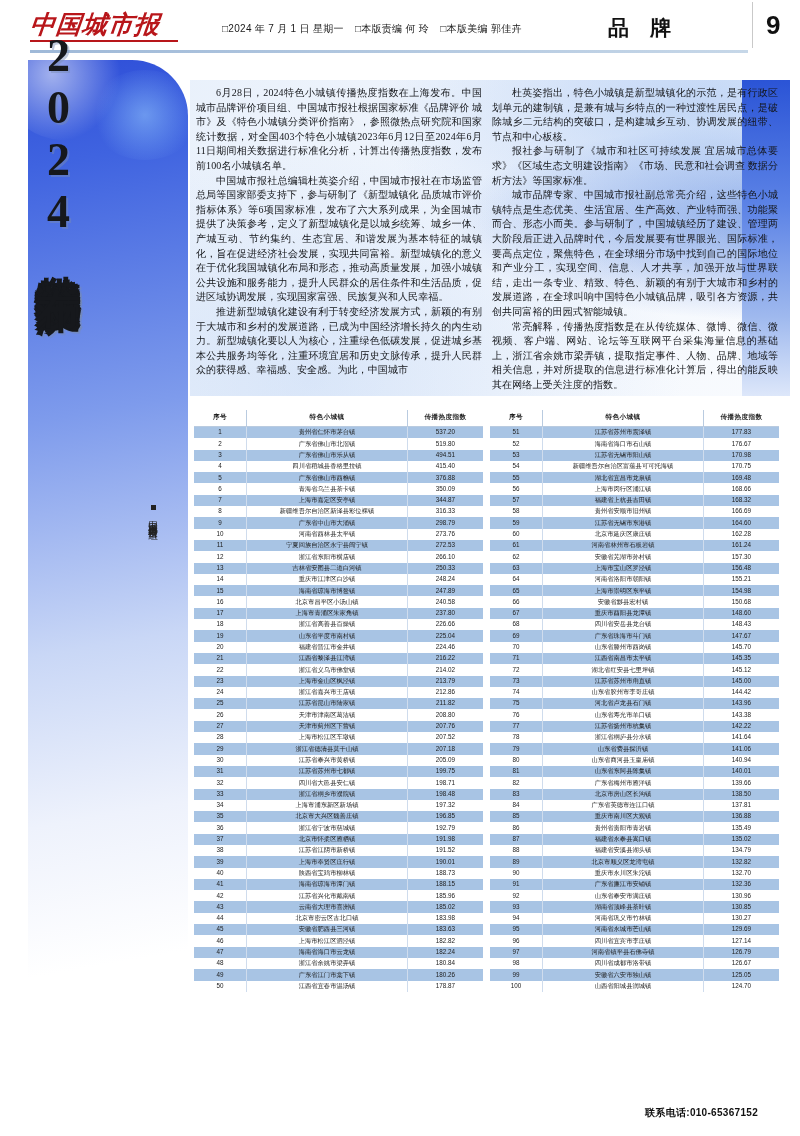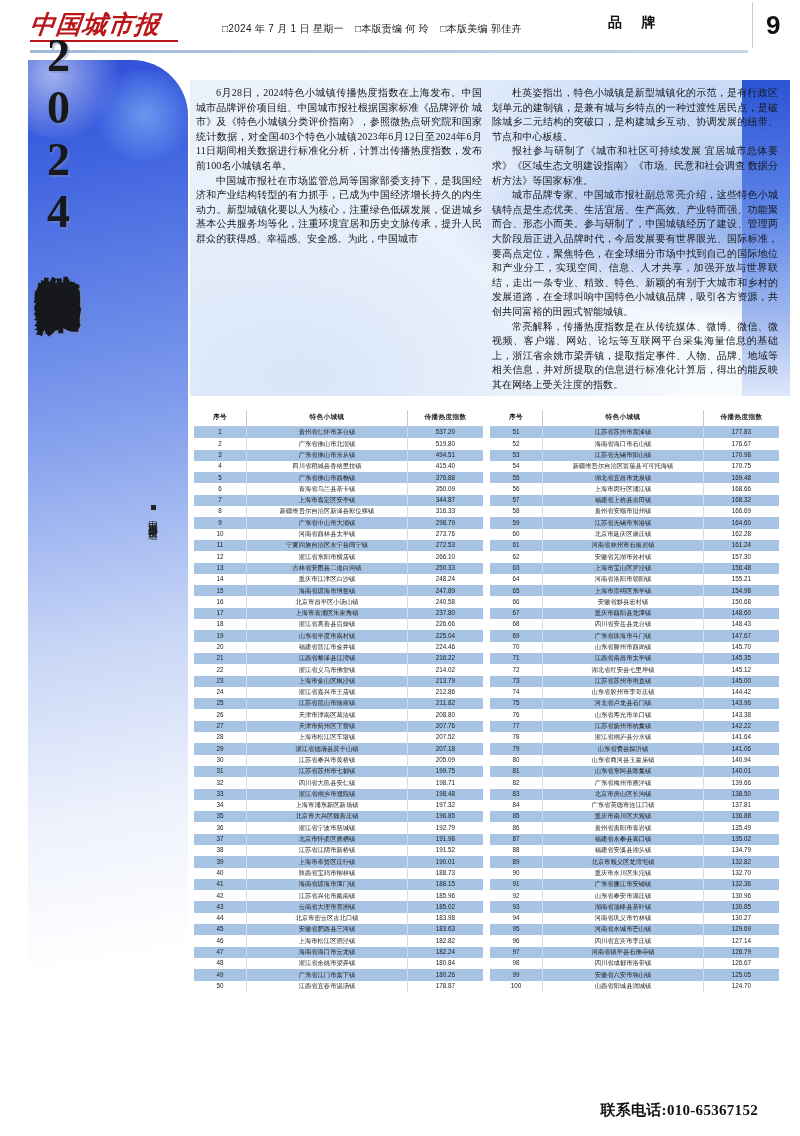--- a/index.html
+++ b/index.html
@@ -27,21 +27,21 @@
     position:absolute;left:30px;top:40px;width:148px;height:2px;background:#b8161a;
   }
   #masthead-meta{
     position:absolute;left:222px;top:22px;
     font-size:10px;color:#1a1a1a;white-space:nowrap;letter-spacing:.3px;
     font-family:Liberation Sans, sans-serif;
   }
   #masthead-meta span{margin-right:8px;}
   #section-title{
     position:absolute;left:608px;top:14px;
-    font-size:14px;font-weight:bold;letter-spacing:8px;color:#111;
+    font-size:21px;font-weight:bold;letter-spacing:8px;color:#111;
     font-family:"Liberation Serif","DejaVu Serif",serif;
   }
   #page-number{
     position:absolute;left:766px;top:10px;
     font-size:26px;font-weight:bold;color:#111;
     font-family:"Liberation Sans","DejaVu Sans",sans-serif;
   }
   #masthead-rule{
     position:absolute;left:30px;top:50px;width:718px;height:3px;
     background:linear-gradient(90deg,#9fb9d8,#c6d7e8);
@@ -139,22 +139,22 @@
   .rank-table tbody tr:nth-child(odd){background:#a8c4e4;}
   .rank-table tbody tr:nth-child(even){background:#ffffff;}
   .rank-table th.col-no{border-right:1px solid #b9cbe0;}
   .rank-table th.col-town{border-right:1px solid #b9cbe0;}
   .rank-table td.col-no{border-right:1px solid #cfdced;}
   .rank-table td.col-town{border-right:1px solid #cfdced;}
 
   
   #footer-phone{
     position:absolute;right:42px;bottom:16px;
-    font-size:15px;font-weight:bold;color:#111;letter-spacing:.3px;
-    font-family:Liberation Serif, serif;
+    font-size:10px;font-weight:bold;color:#111;letter-spacing:.3px;
+    font-family:Liberation Sans, sans-serif;
   }
 </style>
 </head>
 <body>
 
 <div id="page">
 
   <div id="masthead">
     <div id="nameplate">中国城市报</div>
     <div id="nameplate-underline"></div>
@@ -174,21 +174,22 @@
 
   <div id="title-panel">
     <div id="title-blob-a"></div>
     <div id="title-blob-b"></div>
   </div>
   <div id="vertical-title">2024特色小城镇传播热度指数在沪发布</div>
   <div id="byline"><span id="byline-marker"></span><span>中国城市品牌评价项目组</span></div>
 
   <div class="body-col" id="body-col-1">
     <p>6月28日，2024特色小城镇传播热度指数在上海发布。中国城市品牌评价项目组、中国城市报社根据国家标准《品牌评价 城市》及《特色小城镇分类评价指南》，参照微热点研究院和国家统计数据，对全国403个特色小城镇2023年6月12日至2024年6月11日期间相关数据进行标准化分析，计算出传播热度指数，发布前100名小城镇名单。</p>
-    <p>中国城市报社在市场监管总局等国家部委支持下，是我国经济和产业结构转型的有力抓手，已成为中国经济增长持久的内生动力。新型城镇化要以人为核心，注重绿色低碳发展，促进城乡基本公共服务均等化，注重环境宜居和历史文脉传承，提升人民群众的获得感、幸福感、安全感。为此，中国城市</p>
+    <p>中国城市报社总编辑杜英姿介绍，中国城市报社在市场监管总局等国家部委支持下，参与研制了《新型城镇化 品质城市评价指标体系》等6项国家标准，发布了六大系列成果，为全国城市提供了决策参考，定义了新型城镇化是以城乡统筹、城乡一体、产城互动、节约集约、生态宜居、和谐发展为基本特征的城镇化，旨在促进经济社会发展，实现共同富裕。新型城镇化的意义在于优化我国城镇化布局和形态，推动高质量发展，加强小城镇公共设施和服务能力，提升人民群众的居住条件和生活品质，促进区域协调发展，实现国家富强、民族复兴和人民幸福。</p>
+    <p>推进新型城镇化建设有利于转变经济发展方式，新颖的有别于大城市和乡村的发展道路，已成为中国经济增长持久的内生动力。新型城镇化要以人为核心，注重绿色低碳发展，促进城乡基本公共服务均等化，注重环境宜居和历史文脉传承，提升人民群众的获得感、幸福感、安全感。为此，中国城市</p>
   </div>
 
   <div class="body-col" id="body-col-2">
     <p>杜英姿指出，特色小城镇是新型城镇化的示范，是有行政区划单元的建制镇，是兼有城与乡特点的一种过渡性居民点，是破除城乡二元结构的突破口，是构建城乡互动、协调发展的纽带、节点和中心板核。</p>
     <p>报社参与研制了《城市和社区可持续发展 宜居城市总体要求》《区域生态文明建设指南》《市场、民意和社会调查 数据分析方法》等国家标准。</p>
     <p>城市品牌专家、中国城市报社副总常亮介绍，这些特色小城镇特点是生态优美、生活宜居、生产高效、产业特而强、功能聚而合、形态小而美。参与研制了，中国城镇经历了建设、管理两大阶段后正进入品牌时代，今后发展要有世界眼光、国际标准，要高点定位，聚焦特色，在全球细分市场中找到自己的国际地位和产业分工，实现空间、信息、人才共享，加强开放与世界联结，走出一条专业、精致、特色、新颖的有别于大城市和乡村的发展道路，在全球叫响中国特色小城镇品牌，吸引各方资源，共创共同富裕的田园式智能城镇。</p>
     <p>常亮解释，传播热度指数是在从传统媒体、微博、微信、微视频、客户端、网站、论坛等互联网平台采集海量信息的基础上，浙江省余姚市梁弄镇，提取指定事件、人物、品牌、地域等相关信息，并对所提取的信息进行标准化计算后，得出的能反映其在网络上受关注度的指数。</p>
   </div>
 
   <table class="rank-table" id="rank-table-left">

